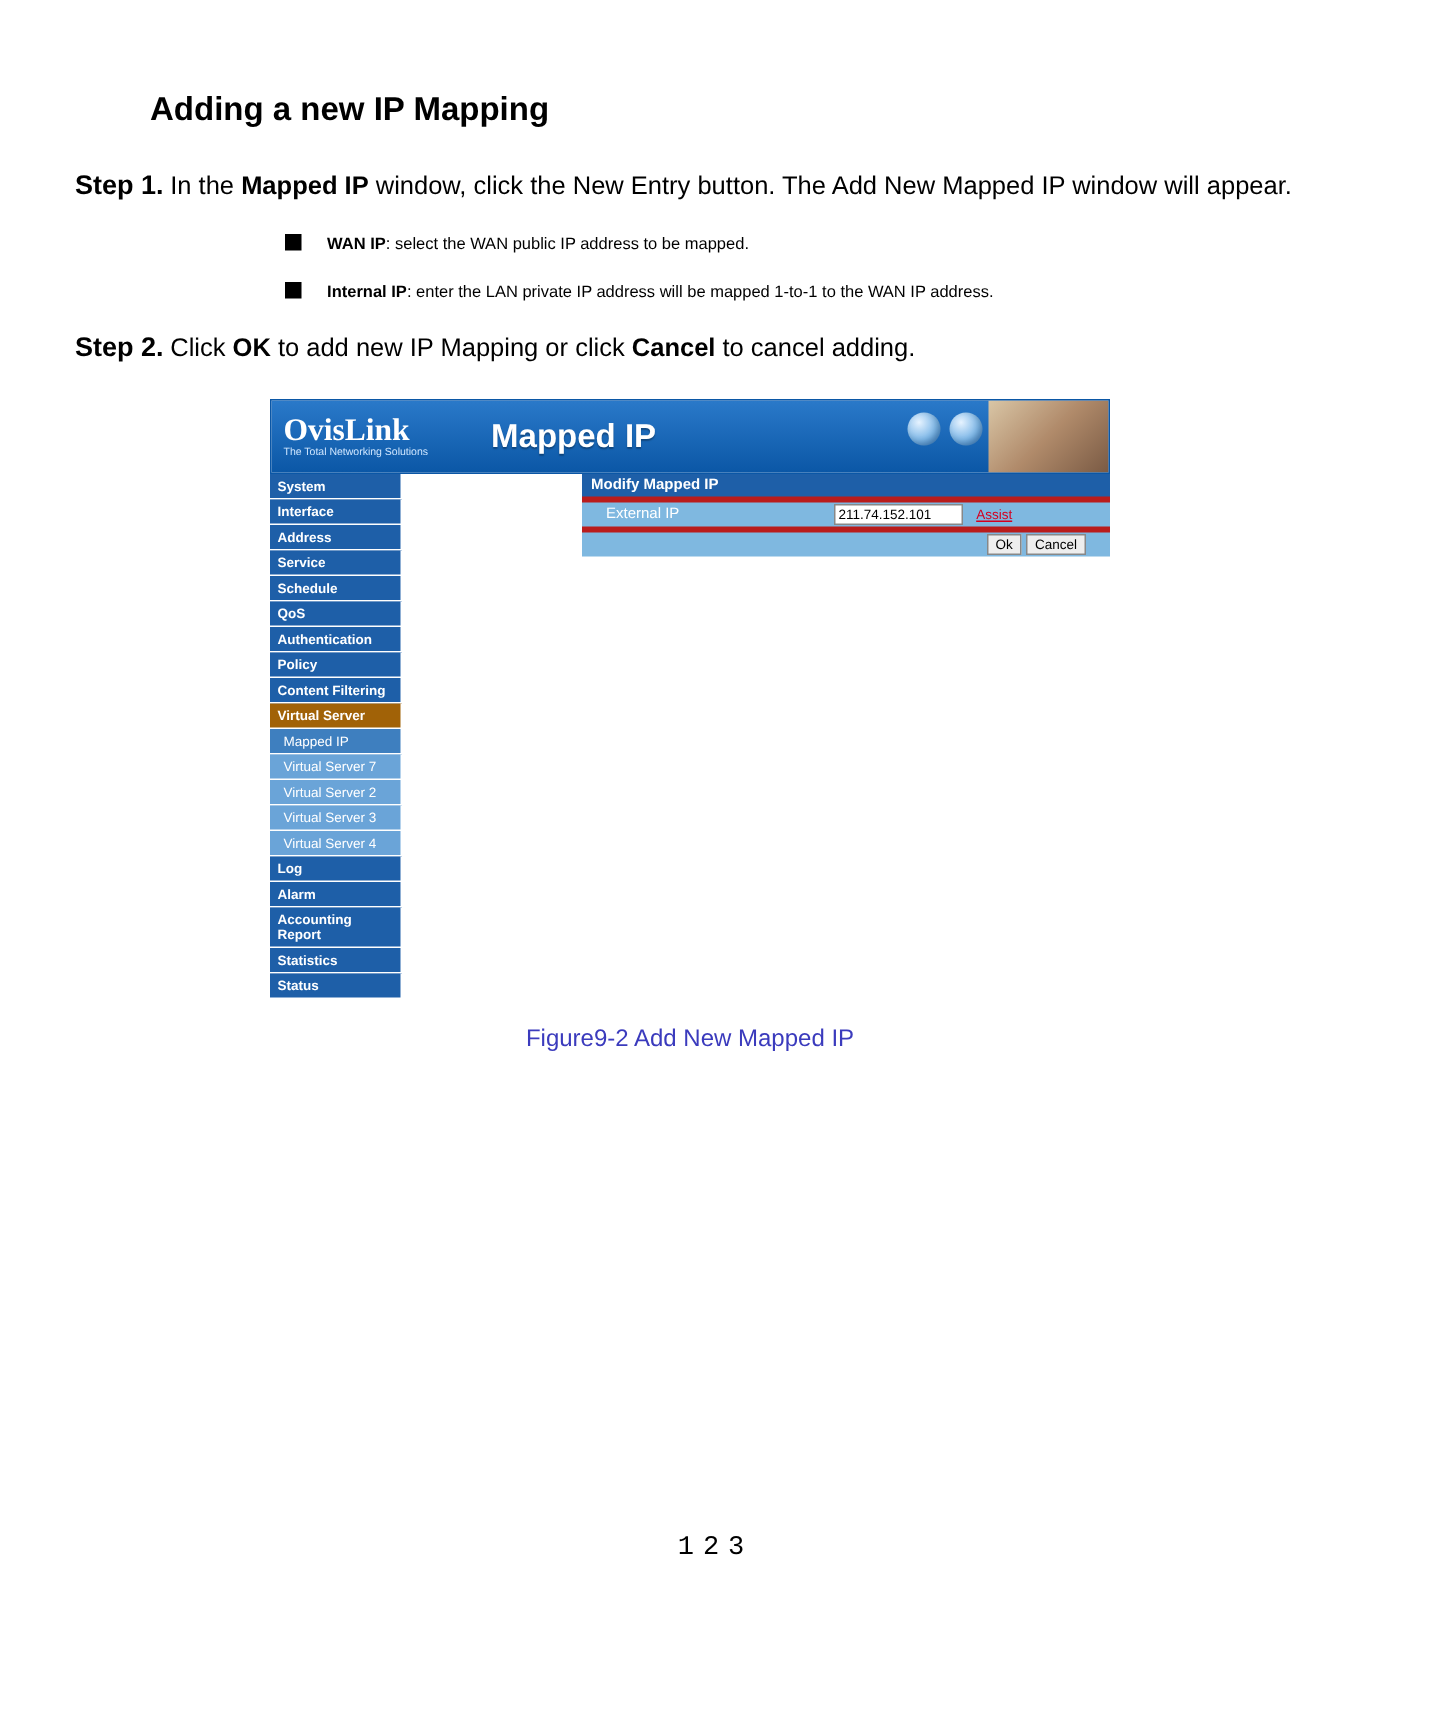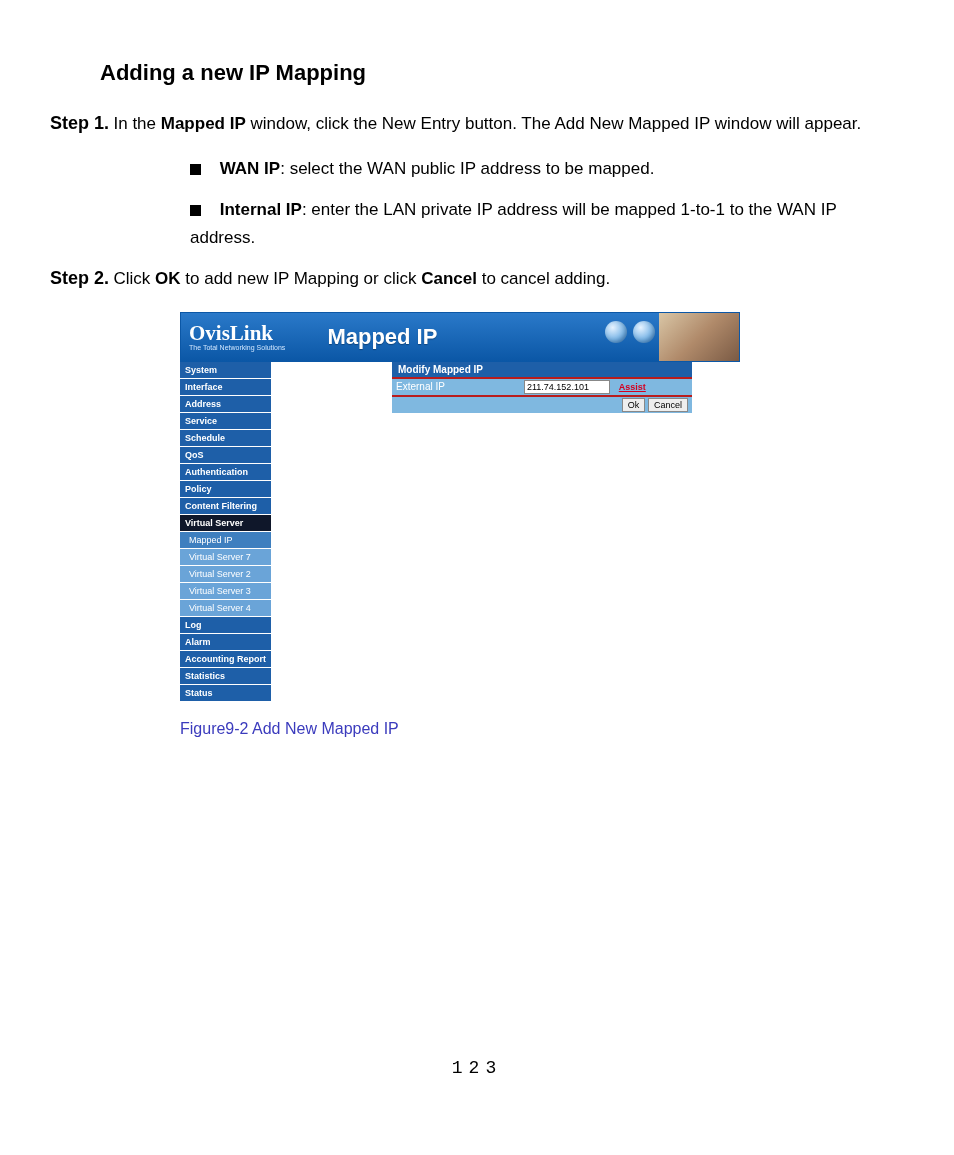--- a/index.html
+++ b/index.html
@@ -25,21 +25,21 @@
     font-size: 18px;
     font-family: Arial, sans-serif;
   }
   .step-text {
     font-size: 17px;
     line-height: 1.6;
   }
   .bullet-row {
     margin-left: 140px;
     margin-right: 60px;
-    font-size: 17px;
+    font-size: 11px;
     margin-bottom: 14px;
     line-height: 1.6;
   }
   .bullet-square {
     display: inline-block;
     width: 11px;
     height: 11px;
     background: #000;
     margin-right: 14px;
     position: relative;
@@ -115,92 +115,92 @@
   .menu-item {
     background: #1e5fa8;
     color: #fff;
     padding: 3px 5px;
     border-bottom: 1px solid #fff;
     border-right: 1px solid #fff;
     font-weight: bold;
     cursor: pointer;
   }
   .menu-item.active {
-    background: #0f172a;
+    background: #a16207;
   }
   .sub-item {
     background: #6aa4d8;
     color: #fff;
     padding: 3px 5px 3px 9px;
     border-bottom: 1px solid #fff;
     border-right: 1px solid #fff;
     font-size: 9px;
     cursor: pointer;
   }
   .sub-item.active {
     background: #3e7fbf;
   }
   .content-area {
     flex: 1;
     padding: 0 0 0 120px;
   }
   .form-table {
     font-size: 10px;
     color: #fff;
-    width: 300px;
+    width: 352px;
     border-collapse: collapse;
   }
   .form-table th {
     background: #1e5fa8;
     text-align: left;
     padding: 2px 6px;
     font-weight: bold;
   }
   .form-table td {
     background: #7fb8e0;
-    padding: 1px 4px;
-    border-top: 2px solid #b91c1c;
+    padding: 1px 16px;
+    border-top: 4px solid #b91c1c;
   }
   .form-table td.label-cell {
     width: 120px;
     color: #fff;
   }
   .form-table input.ip {
     font-size: 9px;
     width: 80px;
     height: 12px;
     border: 1px solid #888;
     background: #fff;
     color: #000;
     padding: 0 2px;
   }
   .assist-link {
     color: #d40020;
     text-decoration: underline;
     font-size: 9px;
     margin-left: 6px;
     cursor: pointer;
-    font-weight: bold;
   }
   .button-row {
     background: #cfe3f2;
     text-align: right;
     padding: 3px 6px;
     border-top: 1px solid #fff;
     margin-top: 15px;
   }
   .btn {
     font-size: 9px;
     padding: 0 5px;
     height: 14px;
     border: 1px solid #888;
     background: #eee;
     cursor: pointer;
   }
   .figure-caption {
+    text-align: center;
     color: #3b3bbd;
     font-size: 16px;
     margin-top: 18px;
   }
   .page-number {
     text-align: center;
     font-family: "Courier New", monospace;
     letter-spacing: 6px;
     font-size: 18px;
     margin-top: 320px;

